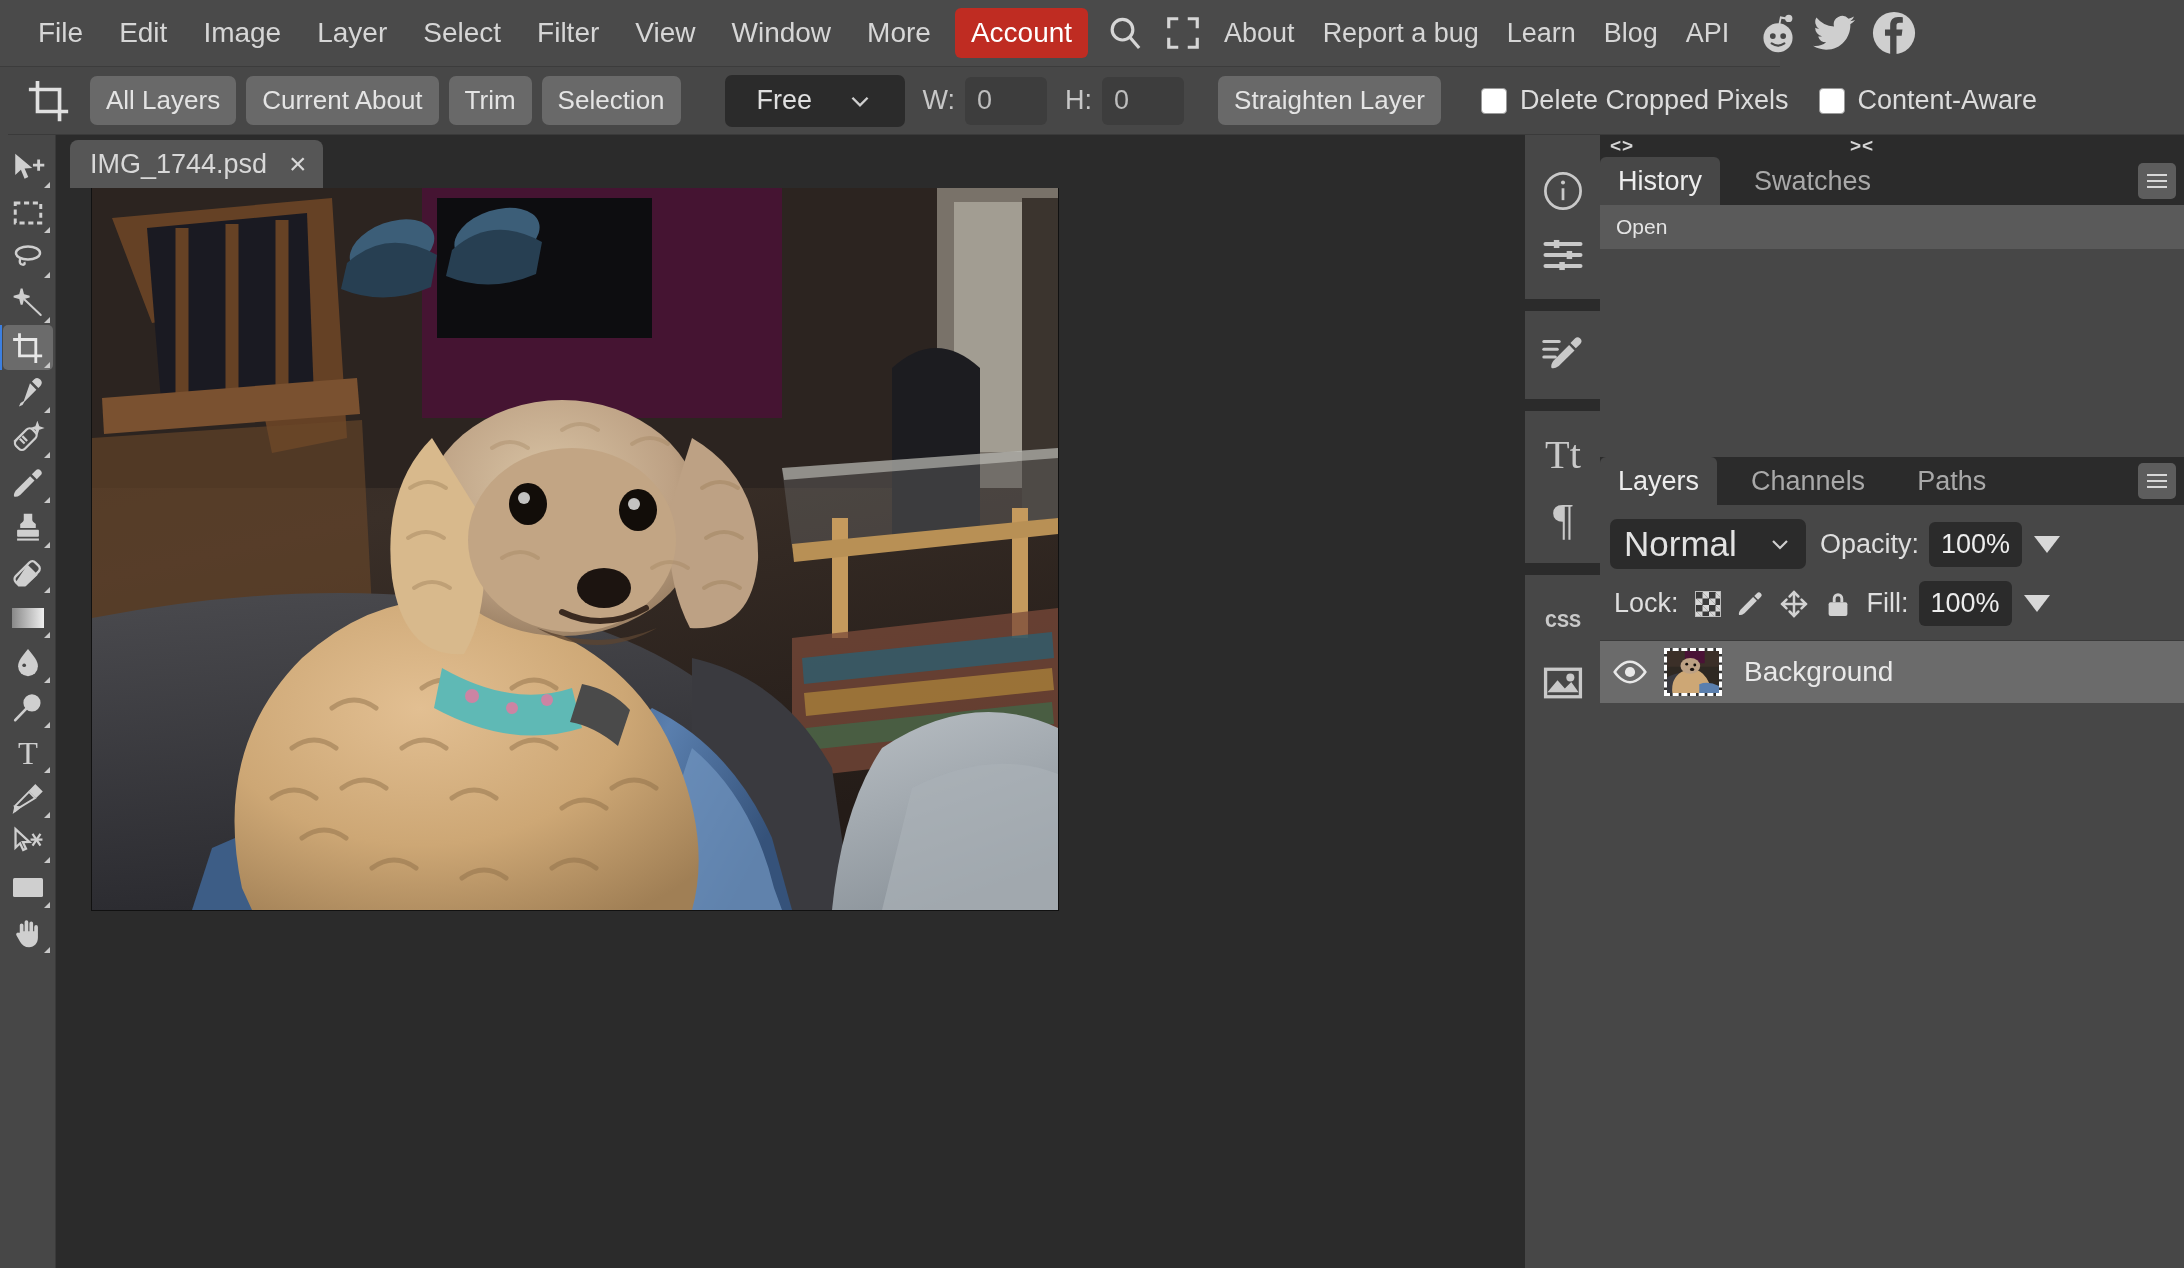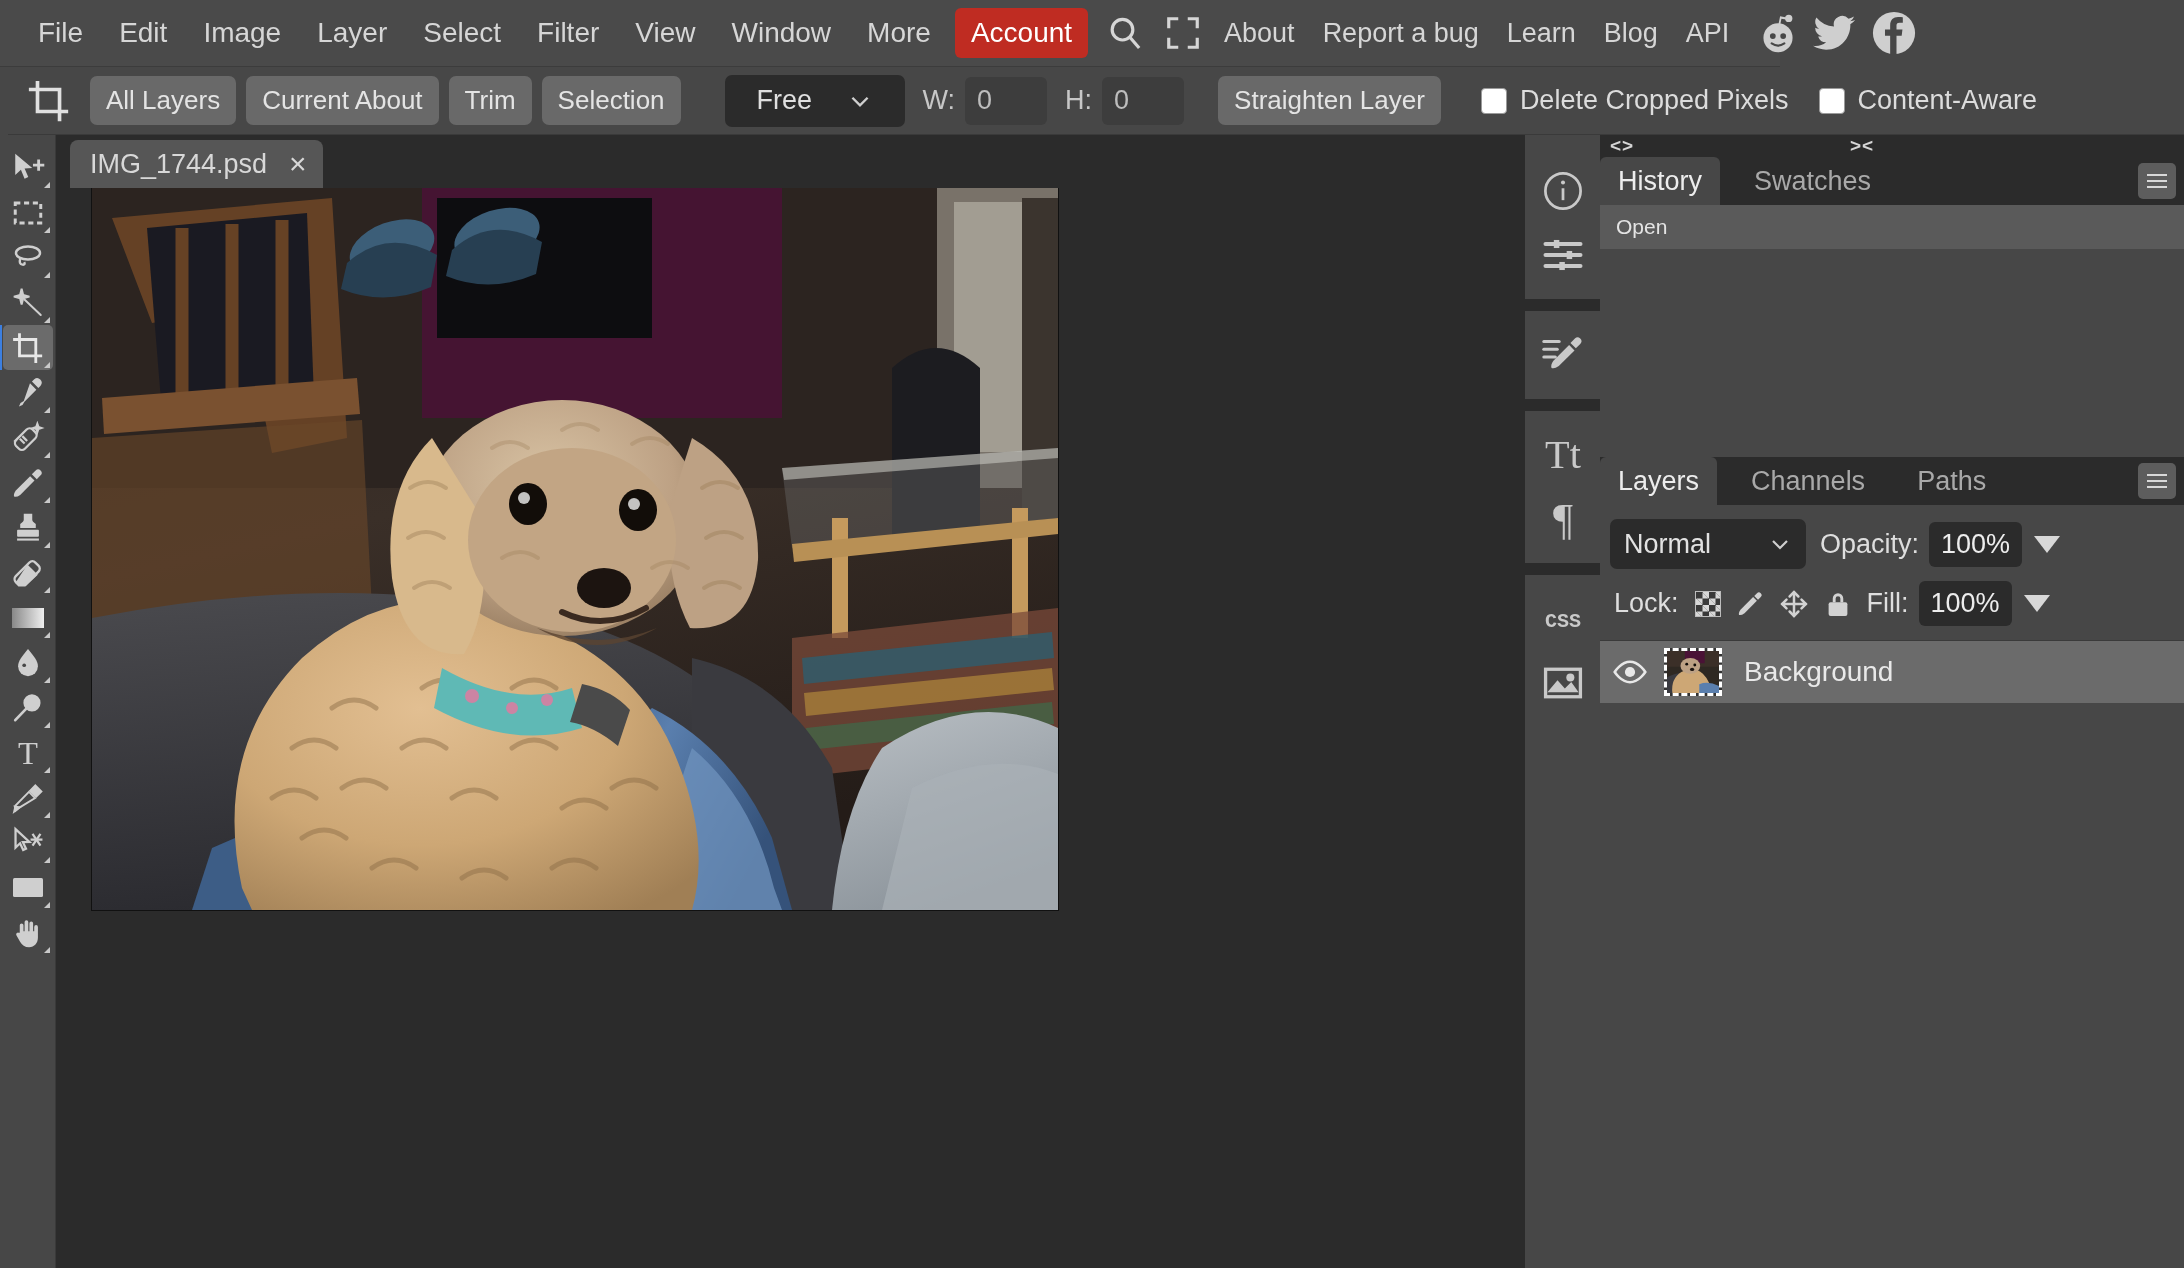--- a/index.html
+++ b/index.html
@@ -153,21 +153,21 @@
   .pmenu span { display: block; width: 20px; height: 2px; background: #d8d8d8; box-shadow: 0 -6px 0 #d8d8d8, 0 6px 0 #d8d8d8; }
 
   .history-body { background: #474747; padding: 0; }
   .hist-item {
     background: #5a5a5a; color: #e4e4e4; font-size: 21px; padding: 10px 16px; cursor: pointer;
   }
 
   .layer-controls { padding: 8px 0 0 0; }
   .lc-row { display: flex; align-items: center; padding: 6px 10px; }
   .blend-select {
-    background: #2b2b2b; color: #e2e2e2; font-size: 27px; border-radius: 7px; height: 50px;
+    background: #2b2b2b; color: #e2e2e2; font-size: 35px; border-radius: 7px; height: 50px;
     display: flex; align-items: center; justify-content: space-between; width: 196px;
     padding: 14px 14px; cursor: pointer;
   }
   .lc-text { color: #dedede; font-size: 27px; margin-left: 14px; }
   .num-box {
     background: #2b2b2b; color: #ededed; font-size: 27px; border-radius: 6px;
     padding: 7px 12px; margin-left: 10px; cursor: pointer; font-family: inherit; border: none;
   }
   .tri-down {
     width: 0; height: 0; border-left: 13px solid transparent; border-right: 13px solid transparent;

